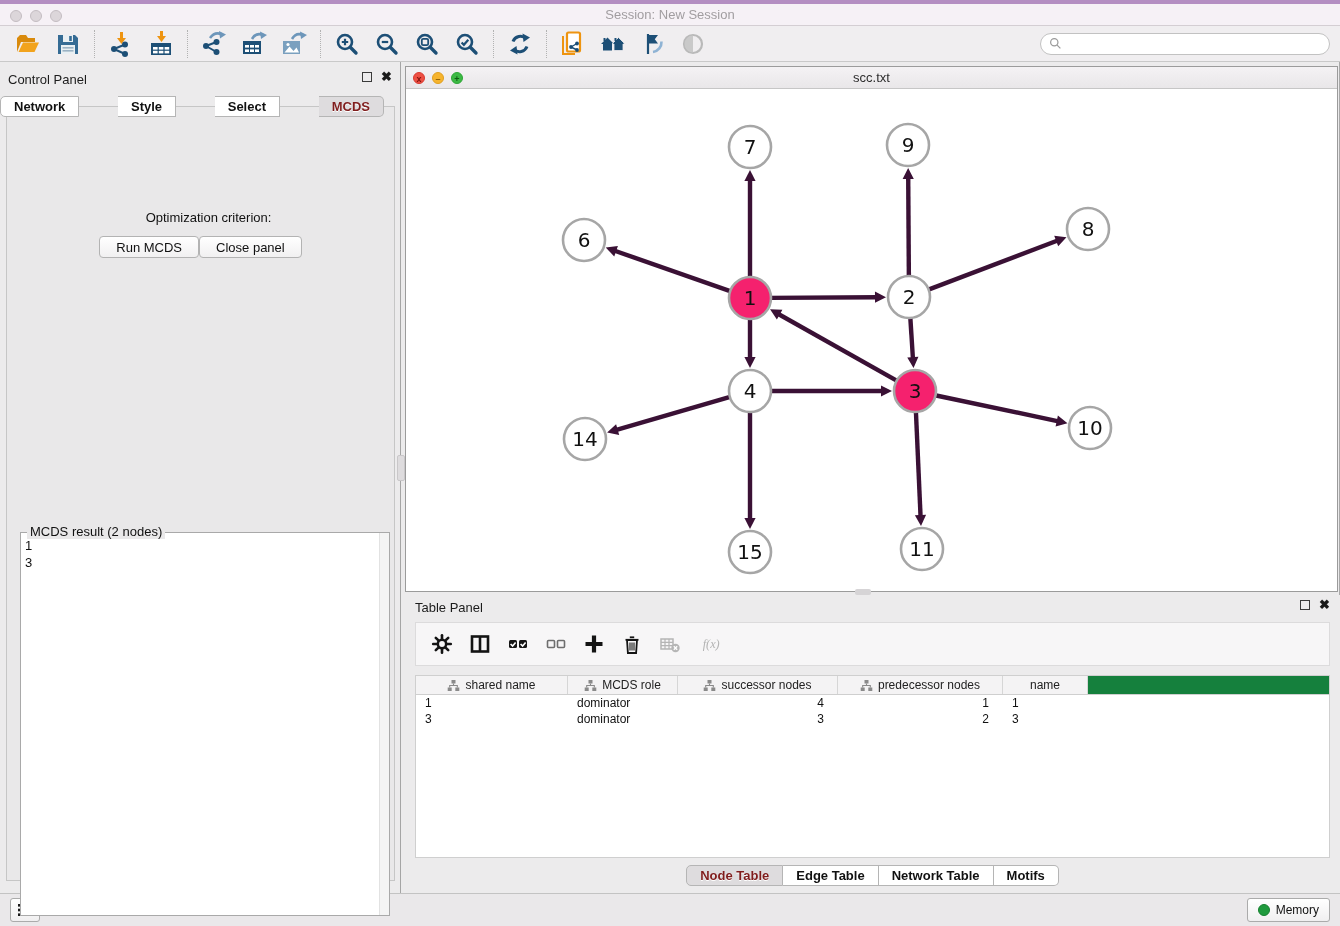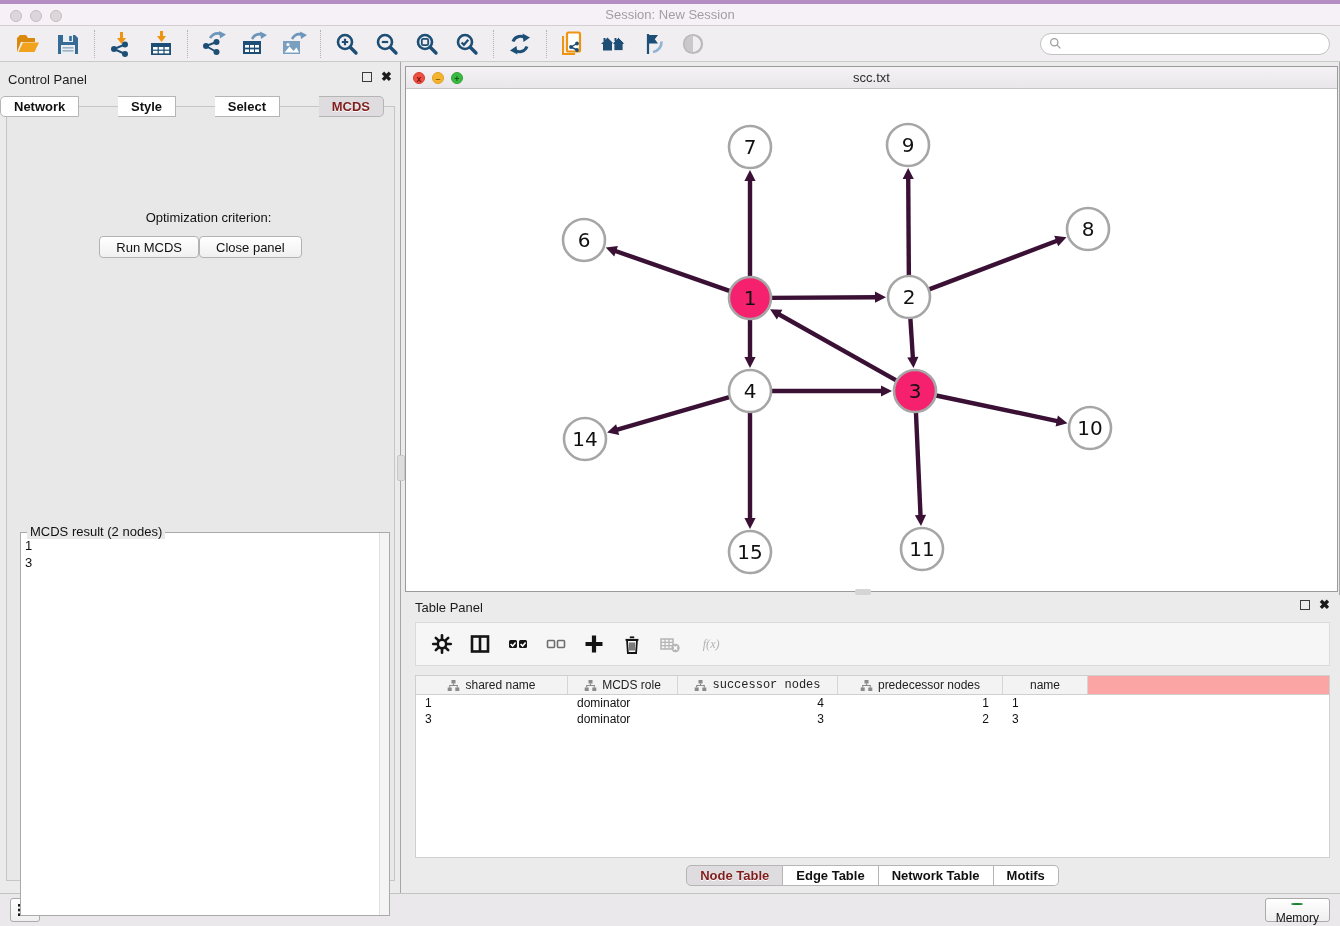--- a/index.html
+++ b/index.html
@@ -72,36 +72,36 @@
   .h-split-handle { position:absolute; left:450px; top:-3px; width:16px; height:6px; background:#d6d4d6; border-radius:2px; }
   
   .table-panel { position:absolute; left:405px; top:595px; width:935px; height:298px; background:#ecebec; }
   .tp-header { position:absolute; left:10px; top:5px; font-size:13px; color:#1c1c1c; }
   .tp-btns { position:absolute; right:10px; top:4px; display:flex; gap:9px; align-items:center; }
   .tp-toolbar { position:absolute; left:10px; right:10px; top:27px; height:44px;
     background:#f7f6f7; border:1px solid #dcdbdc; display:flex; align-items:center; padding-left:14px; }
   .tp-icon { width:24px; height:22px; margin-right:14px; display:inline-flex; align-items:center; justify-content:center; }
   .tp-icon svg { width:22px; height:22px; }
   .tp-table { position:absolute; left:10px; right:10px; top:80px; height:183px; background:#fff; border:1px solid #cfcfcf; overflow:hidden; }
-  .thead { display:flex; height:19px; border-bottom:1px solid #cfcfcf; background:#fca5a5; }
+  .thead { display:flex; height:19px; border-bottom:1px solid #cfcfcf; background:#15803d; }
   .th { background:#f4f3f4; border-right:1px solid #d6d6d6; display:flex; align-items:center; justify-content:center; gap:5px;
     font-size:12px; color:#222; overflow:hidden; white-space:nowrap; }
   .th svg { width:13px; height:13px; flex:0 0 auto; }
   .trow { display:flex; height:16px; }
   .td { font-size:12px; color:#111; line-height:16px; white-space:nowrap; overflow:hidden; }
   .td.left { text-align:left; padding-left:9px; }
   .td.right { text-align:right; padding-right:14px; }
   .tp-tabs { position:absolute; left:0; right:0; top:270px; display:flex; justify-content:center; }
   
   .status-bar { position:absolute; left:0; top:893px; width:100%; height:33px;
     background:#eae8ea; border-top:1px solid #c3c3c3; }
   .list-btn { position:absolute; left:10px; top:4px; width:30px; height:24px; background:linear-gradient(#fff,#f0eff0);
     border:1px solid #ababab; border-radius:3px; display:flex; align-items:center; justify-content:center; }
   .memory-btn { position:absolute; right:10px; top:4px; height:24px; background:linear-gradient(#fff,#f0eff0);
-    border:1px solid #ababab; border-radius:3px; display:flex; align-items:center; gap:6px; padding:4px 10px; font-size:12px; color:#111;flex-direction:column; }
+    border:1px solid #ababab; border-radius:3px; display:flex; align-items:center; gap:6px; padding:4px 10px; font-size:12px; color:#111; }
   .memory-dot { width:12px; height:12px; border-radius:50%; background:#1f9a3d; border:1px solid #16802f; }
 </style>
 </head>
 <body>
 
 <div class="titlebar">
   <div class="lights">
     <span class="dot"></span>
     <span class="dot"></span>
     <span class="dot"></span>
@@ -444,21 +444,21 @@
           <span style="display: inline-flex;">
             <svg viewBox="0 0 13 13">
               <rect x="4.5" y="1" width="4" height="3.5" fill="#8a8a8a"></rect>
               <rect x="0.7" y="8.5" width="4" height="3.5" fill="#8a8a8a"></rect>
               <rect x="8.3" y="8.5" width="4" height="3.5" fill="#8a8a8a"></rect>
               <path d="M6.5 4.5 v2 M2.7 8.5 v-2 h7.6 v2" stroke="#8a8a8a" fill="none" stroke-width="1.1"></path>
             </svg>
           </span>
           <span>MCDS role</span>
         </div>
-        <div class="th" style="width: 160px; font-family: Liberation Mono, monospace;">
+        <div class="th" style="width: 160px;">
           <span style="display: inline-flex;">
             <svg viewBox="0 0 13 13">
               <rect x="4.5" y="1" width="4" height="3.5" fill="#8a8a8a"></rect>
               <rect x="0.7" y="8.5" width="4" height="3.5" fill="#8a8a8a"></rect>
               <rect x="8.3" y="8.5" width="4" height="3.5" fill="#8a8a8a"></rect>
               <path d="M6.5 4.5 v2 M2.7 8.5 v-2 h7.6 v2" stroke="#8a8a8a" fill="none" stroke-width="1.1"></path>
             </svg>
           </span>
           <span>successor nodes</span>
         </div>

